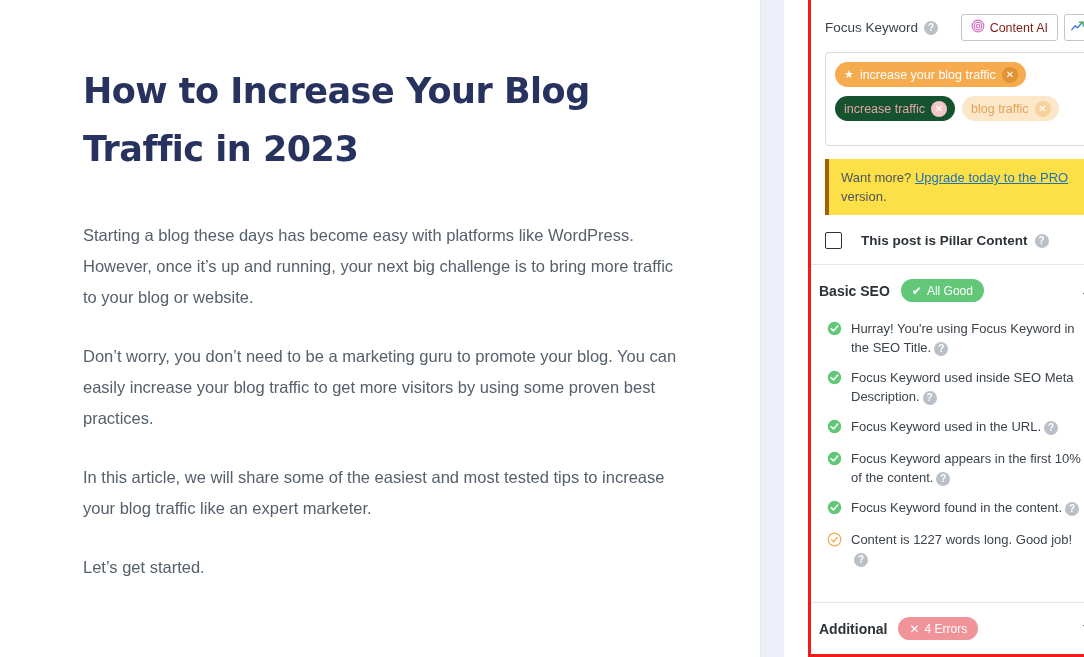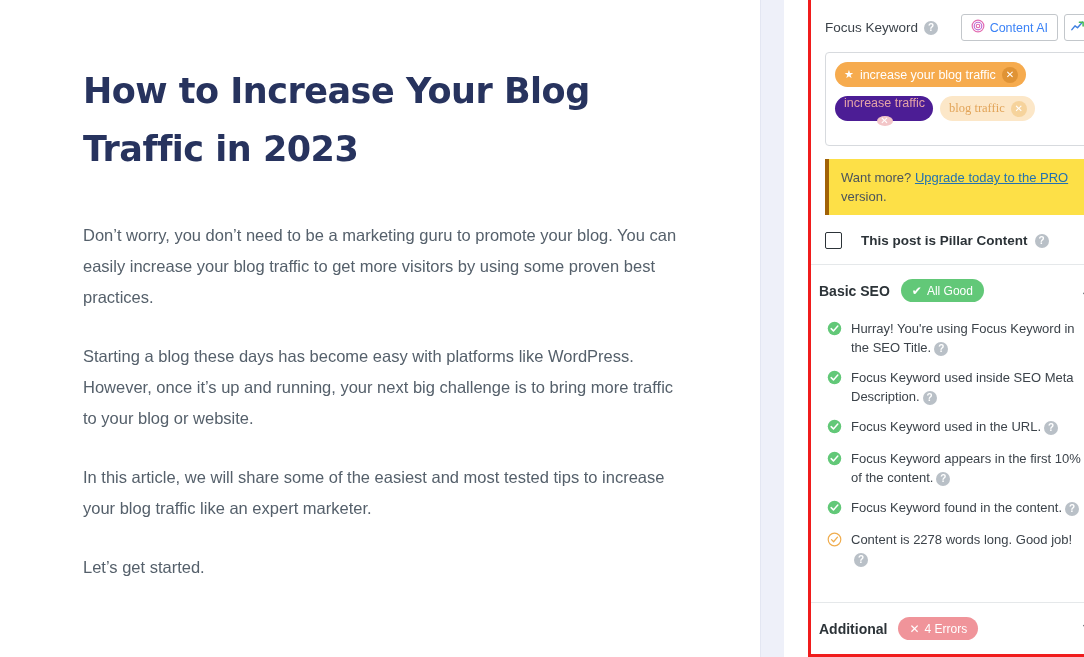--- a/index.html
+++ b/index.html
@@ -74,21 +74,21 @@
     width: 14px; height: 14px; border-radius: 50%;
     background: #b9c0c7; color: #fff;
     font-size: 10px; font-weight: bold;
     line-height: 1; vertical-align: middle;
   }
   .hdr-btns { display: flex; align-items: center; gap: 6px; }
   .btn-contentai {
     display: flex; align-items: center; gap: 5px;
     height: 27px; padding: 0 9px;
     border: 1px solid #c3c7cb; border-radius: 3px;
-    background: #fff; color: #3b82f6; font-size: 12.5px;
+    background: #fff; color: #7f1d1d; font-size: 12.5px;
     white-space: nowrap;
   }
   .btn-trend {
     width: 27px; height: 27px;
     border: 1px solid #c3c7cb; border-radius: 3px;
     background: #fff;
     display: flex; align-items: center; justify-content: center;
   }
 
   .kw-box {
@@ -97,22 +97,22 @@
     min-height: 94px;
   }
   .kw-row { display: flex; flex-wrap: wrap; gap: 7px; margin-bottom: 9px; }
   .tag {
     display: inline-flex; align-items: center; gap: 6px;
     height: 25px; padding: 0 8px 0 9px;
     border-radius: 13px;
     font-size: 12.5px; white-space: nowrap;
   }
   .tag-primary { background: #f6ab4e; color: #ffffff; }
-  .tag-pink { background: #4c1d95; color: #e4a3a7; flex-direction: column; }
-  .tag-peach { background: #fce7c8; color: #e2a458; font-family: Liberation Serif, serif; }
+  .tag-pink { background: #14532d; color: #e4a3a7; }
+  .tag-peach { background: #fce7c8; color: #e2a458; }
   .tag-x {
     display: inline-flex; align-items: center; justify-content: center;
     width: 16px; height: 16px; border-radius: 50%;
     font-size: 10px; line-height: 1;
   }
   .tag-primary .tag-x { background: #e09335; color: #fff; }
   .tag-pink .tag-x { background: #f3c6c8; color: #fff; }
   .tag-peach .tag-x { background: #f6d39c; color: #fff; }
   .star { font-size: 11px; color: #fff; }
 
@@ -169,22 +169,22 @@
 
   .additional-wrap { margin-top: auto; }
 </style>
 </head>
 <body>
 
 <div id="app">
 
   <div class="editor">
     <div class="post-title">How to Increase Your Blog Traffic in 2023</div>
+    <div class="post-p">Starting a blog these days has become easy with platforms like WordPress. However, once it’s up and running, your next big challenge is to bring more traffic to your blog or website.</div>
     <div class="post-p">Don’t worry, you don’t need to be a marketing guru to promote your blog. You can easily increase your blog traffic to get more visitors by using some proven best practices.</div>
-    <div class="post-p">Starting a blog these days has become easy with platforms like WordPress. However, once it’s up and running, your next big challenge is to bring more traffic to your blog or website.</div>
     <div class="post-p">In this article, we will share some of the easiest and most tested tips to increase your blog traffic like an expert marketer.</div>
     <div class="post-p">Let’s get started.</div>
 
   </div>
 
   <div class="gutter"></div>
 
   <div class="seo-panel">
 
     <div class="panel-body">
@@ -316,21 +316,21 @@
         <span class="ci-text"><span>Focus Keyword found in the content.</span><span class="help-icon">?</span></span>
       </div>
 
       <div class="check-item">
         <span class="ci-icon">
           <svg width="15" height="15" viewBox="0 0 20 20">
               <circle cx="10" cy="10" r="8.4" fill="#fff" stroke="#f0ad4e" stroke-width="1.6"></circle>
               <path d="M6 10.2 L8.8 13 L14 6.9" stroke="#f0ad4e" stroke-width="1.7" fill="none" stroke-linecap="round" stroke-linejoin="round"></path>
             </svg>
         </span>
-        <span class="ci-text"><span>Content is 2278 words long. Good job!</span><span class="help-icon">?</span></span>
+        <span class="ci-text"><span>Content is 1227 words long. Good job!</span><span class="help-icon">?</span></span>
       </div>
     </div>
 
     <div class="additional-wrap">
       <div class="divider"></div>
       <div class="section-head">
         <span class="section-title">Additional</span>
         <span class="badge badge-err">
           <span>✕</span>
           <span>4 Errors</span>

